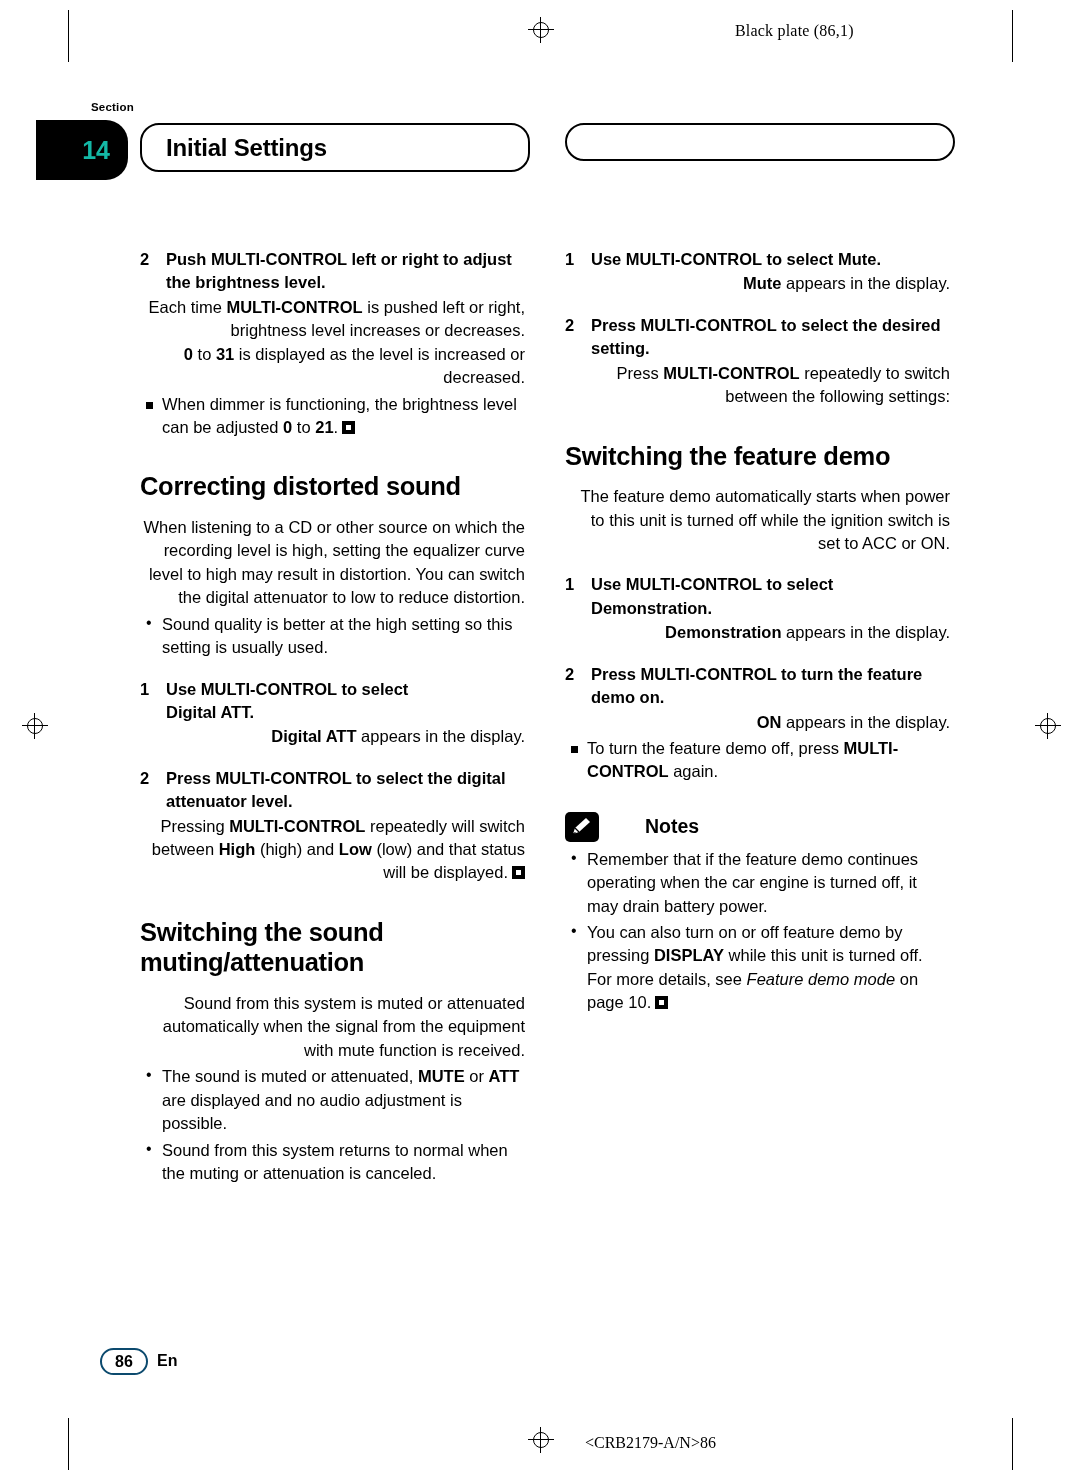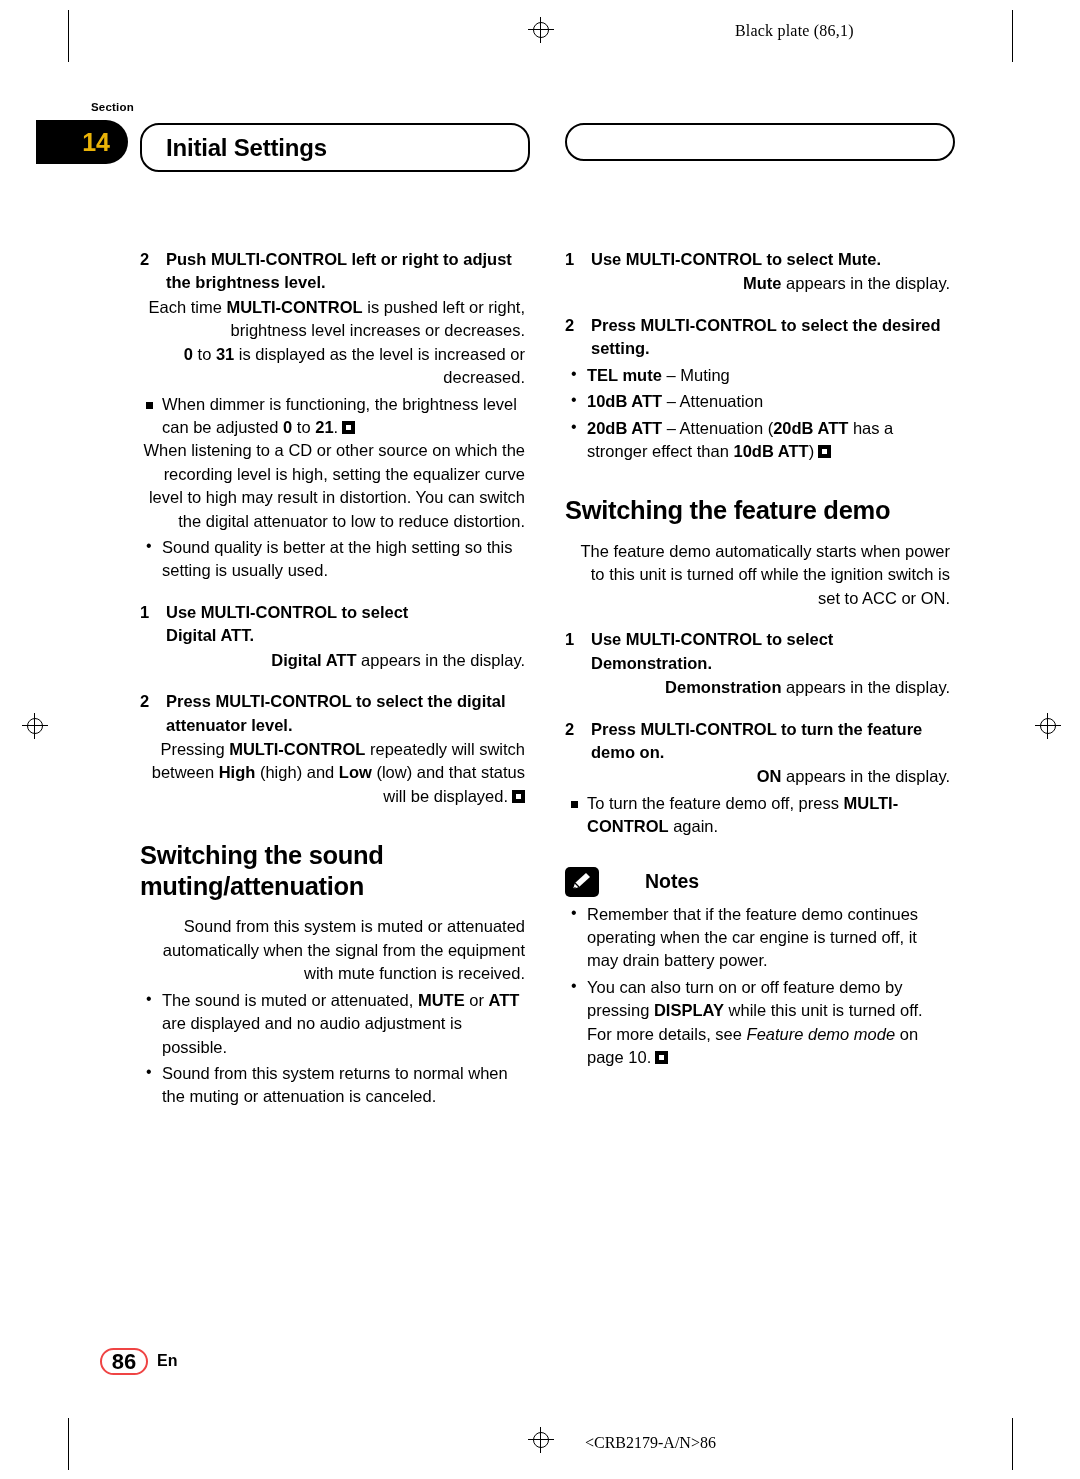--- a/index.html
+++ b/index.html
@@ -58,24 +58,24 @@
     top: 101px;
     font-size: 11.5px;
     font-weight: bold;
     letter-spacing: 0.2px;
   }
   .section-tab {
     position: absolute;
     left: 36px;
     top: 120px;
     width: 92px;
-    height: 44px;
+    height: 60px;
     background: #000;
     border-radius: 0 22px 22px 0;
-    color: #eab308;
+    color: #14b8a6;
     font-size: 25px;
     font-weight: bold;
     display: flex;
     align-items: center;
     justify-content: flex-end;
     padding-right: 18px;
     box-sizing: border-box;
   }
   .title-pill {
     position: absolute;
@@ -216,27 +216,27 @@
     font-weight: bold;
   }
 
   
   .page-pill {
     position: absolute;
     left: 100px;
     top: 1348px;
     width: 48px;
     height: 27px;
-    border: 2px solid #ef4444;
+    border: 2px solid #0c4a6e;
     border-radius: 14px;
     box-sizing: border-box;
     display: flex;
     align-items: center;
     justify-content: center;
-    font-size: 22px;
+    font-size: 16px;
     font-weight: bold;
   }
   .page-lang {
     position: absolute;
     left: 157px;
     top: 1352px;
     font-size: 16px;
     font-weight: bold;
   }
   .footer-code {
@@ -279,20 +279,21 @@
   <div class="step first">
     <span class="num">2</span>
     <span class="txt">Push MULTI-CONTROL left or right to adjust the brightness level.</span>
   </div>
   <p class="body-p">Each time <b>MULTI-CONTROL</b> is pushed left or right, brightness level increases or decreases.</p>
   <p class="body-p"><b>0</b> to <b>31</b> is displayed as the level is increased or decreased.</p>
   <ul class="sq">
     <li>When dimmer is functioning, the brightness level can be adjusted <b>0</b> to <b>21</b>.<span class="endmark"></span></li>
   </ul>
 
+  <h2 class="head">Correcting distorted sound</h2>
 
   <p class="body-p">When listening to a CD or other source on which the recording level is high, setting the equalizer curve level to high may result in distortion. You can switch the digital attenuator to low to reduce distortion.</p>
   <ul class="dot">
     <li>Sound quality is better at the high setting so this setting is usually used.</li>
   </ul>
 
   <div class="step">
     <span class="num">1</span>
     <span class="txt">Use MULTI-CONTROL to select<br>Digital ATT.</span>
   </div>
@@ -318,25 +319,21 @@
   <div class="step first">
     <span class="num">1</span>
     <span class="txt">Use MULTI-CONTROL to select Mute.</span>
   </div>
   <p class="body-p"><b>Mute</b> appears in the display.</p>
 
   <div class="step">
     <span class="num">2</span>
     <span class="txt">Press MULTI-CONTROL to select the desired setting.</span>
   </div>
-  <ul class="dot sub-list">
-    <li><b>TEL mute</b> – Muting</li>
-    <li><b>10dB ATT</b> – Attenuation</li>
-    <li><b>20dB ATT</b> – Attenuation (<b>20dB ATT</b> has a stronger effect than <b>10dB ATT</b>)<span class="endmark"></span></li>
-  </ul>
+  <p class="body-p">Press <b>MULTI-CONTROL</b> repeatedly to switch between the following settings:</p>
 
   <h2 class="head">Switching the feature demo</h2>
 
   <p class="body-p">The feature demo automatically starts when power to this unit is turned off while the ignition switch is set to ACC or ON.</p>
 
   <div class="step">
     <span class="num">1</span>
     <span class="txt">Use MULTI-CONTROL to select<br>Demonstration.</span>
   </div>
   <p class="body-p"><b>Demonstration</b> appears in the display.</p>

